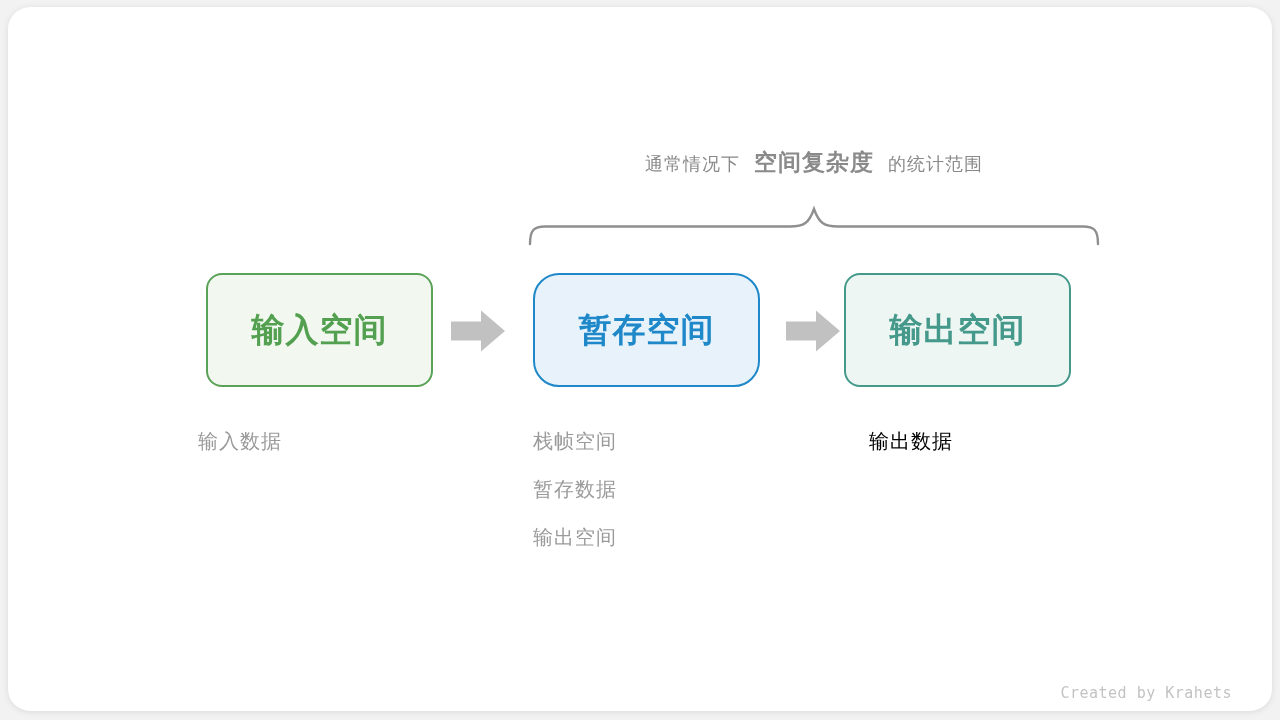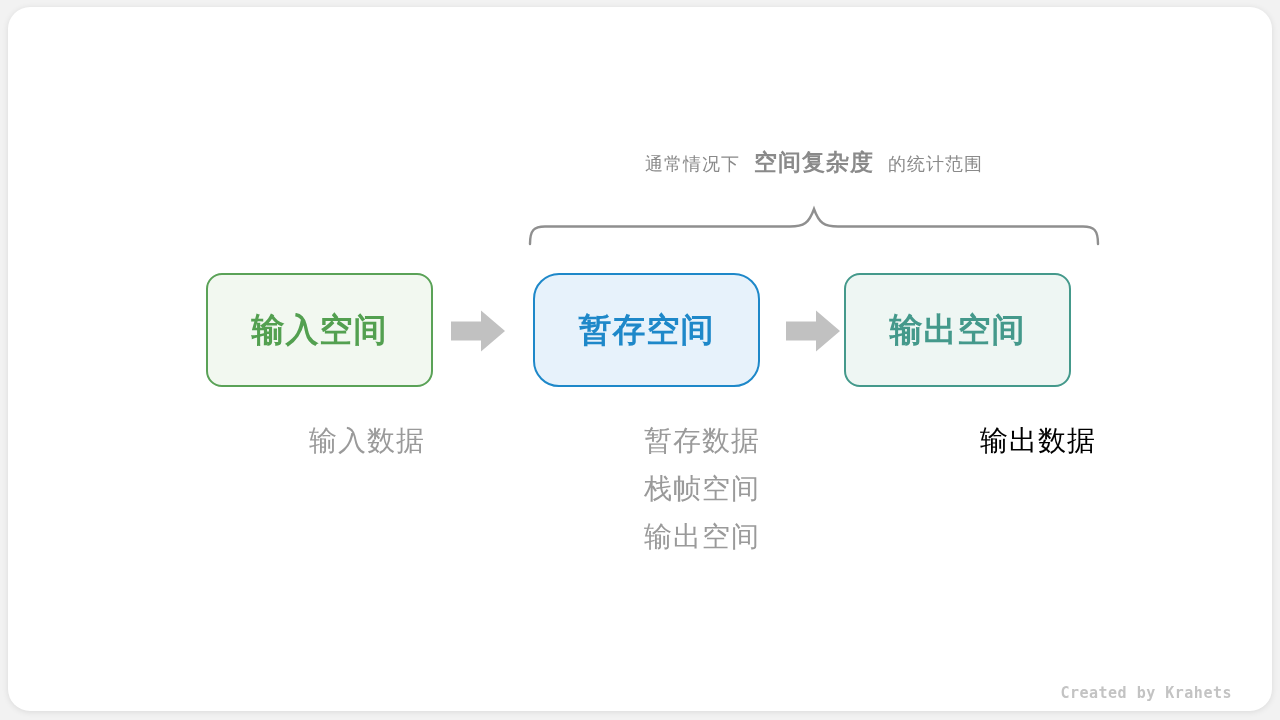--- a/index.html
+++ b/index.html
@@ -78,38 +78,37 @@
   .arrow-1 { left: 443px; }
   .arrow-2 { left: 778px; }
   
   .notes {
     position: absolute;
     top: 419px;
     width: 227px;
     display: flex;
     flex-direction: column;
     gap: 18px;
-    text-align: right;
-    font-size: 28px;
+    text-align: left;
+    font-size: 20px;
     font-weight: 400;
     letter-spacing: 1px;
   }
   .notes .note-line { height: 30px; line-height: 30px; }
   .notes-1 { left: 190px; }
   .notes-2 { left: 525px; }
   .notes-3 { left: 861px; }
   
   .credit {
     position: absolute;
     top: 677px;
     right: 40px;
     font-family: "DejaVu Sans Mono", "Liberation Mono", monospace;
     font-size: 15px;
     letter-spacing: 0.5px;
-    font-weight: bold;
   }
 </style>
 </head>
 <body>
 
 <div class="stage">
   <div class="card">
 
     <div class="caption" style="color: rgb(138, 138, 138);">
       <span class="cap-regular">通常情况下</span>
@@ -140,22 +139,22 @@
 
     <div class="space-box box-3" style="border-color: rgb(68, 153, 139); background-color: rgb(238, 246, 243); color: rgb(68, 153, 139);">
       <span>输出空间</span>
     </div>
 
     <div class="notes notes-1" style="color: rgb(154, 154, 154);">
       <div class="note-line">输入数据</div>
     </div>
 
     <div class="notes notes-2" style="color: rgb(154, 154, 154);">
+      <div class="note-line">栈帧空间</div>
       <div class="note-line">暂存数据</div>
-      <div class="note-line">栈帧空间</div>
       <div class="note-line">输出空间</div>
     </div>
 
     <div class="notes notes-3" style="color: #000000;">
       <div class="note-line">输出数据</div>
     </div>
 
     <div class="credit" style="color: rgb(195, 195, 195);">Created by Krahets</div>
 
   </div>

